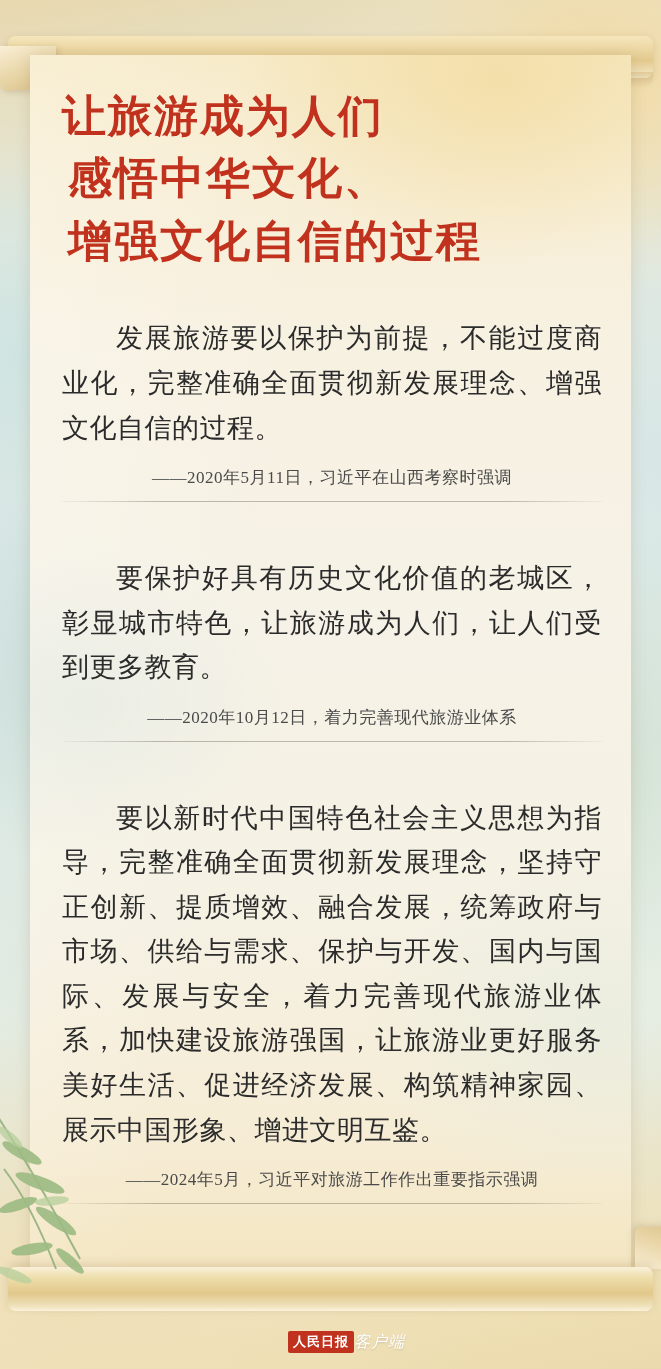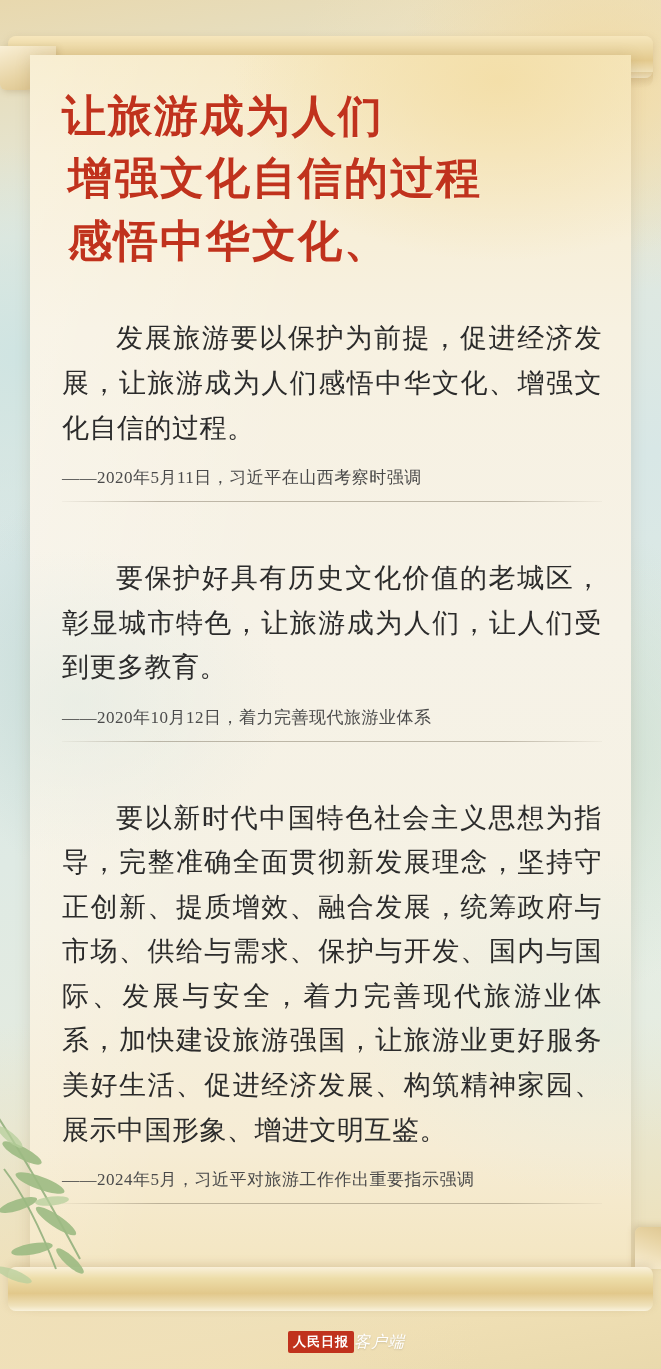--- a/index.html
+++ b/index.html
@@ -163,21 +163,21 @@
     line-height: 1.65;
     color: #2b2b2b;
     text-indent: 2em;
     text-align: justify;
     letter-spacing: 0.5px;
     font-family: "Liberation Serif", "DejaVu Serif", serif;
   }
 
   .attribution {
     margin: 16px 0 0 0;
-    text-align: left;
+    text-align: center;
     font-size: 17px;
     color: #4a4a4a;
     letter-spacing: 0.5px;
   }
 
   .divider {
     margin: 12px 0 0 0;
     height: 1px;
     width: 100%;
     background: linear-gradient(90deg, rgba(120,110,90,0.05), rgba(120,110,90,0.45) 18%, rgba(120,110,90,0.45) 82%, rgba(120,110,90,0.05));
@@ -251,26 +251,26 @@
       <ellipse cx="16" cy="28" rx="16" ry="4.5" transform="rotate(40 16 28)"></ellipse>
       <ellipse cx="58" cy="92" rx="17" ry="4.5" transform="rotate(-6 58 92)"></ellipse>
       <ellipse cx="20" cy="166" rx="19" ry="5" transform="rotate(22 20 166)"></ellipse>
     </g>
   </svg>
 
   <div class="content">
 
     <h1 class="title">
       <span class="line line1">让旅游成为人们</span>
+      <span class="line line2">感悟中华文化、</span>
       <span class="line line3">增强文化自信的过程</span>
-      <span class="line line2">感悟中华文化、</span>
     </h1>
 
     <div class="quote-block first">
-      <p class="quote-text">发展旅游要以保护为前提，促进经济发展，让旅游成为人们感悟中华文化、增强文化自信的过程。</p>
+      <p class="quote-text">发展旅游要以保护为前提，不能过度商业化，完整准确全面贯彻新发展理念、增强文化自信的过程。</p>
       <p class="attribution">——2020年5月11日，习近平在山西考察时强调</p>
       <div class="divider"></div>
     </div>
 
     <div class="spacer-lg"></div>
 
     <div class="quote-block">
       <p class="quote-text">要保护好具有历史文化价值的老城区，彰显城市特色，让旅游成为人们，让人们受到更多教育。</p>
       <p class="attribution">——2020年10月12日，着力完善现代旅游业体系</p>
       <div class="divider"></div>

